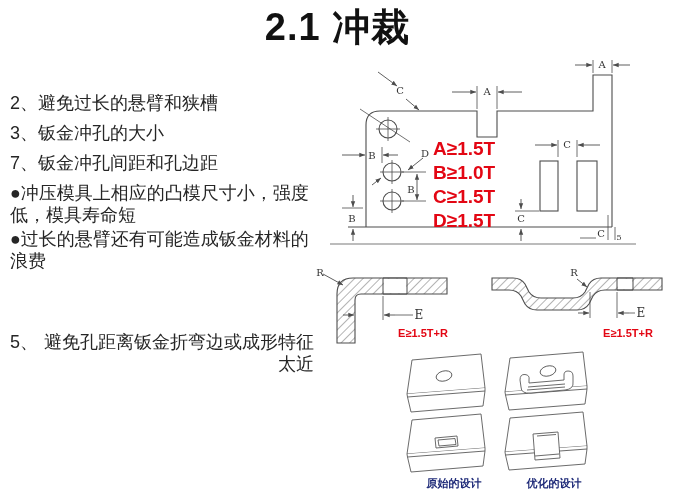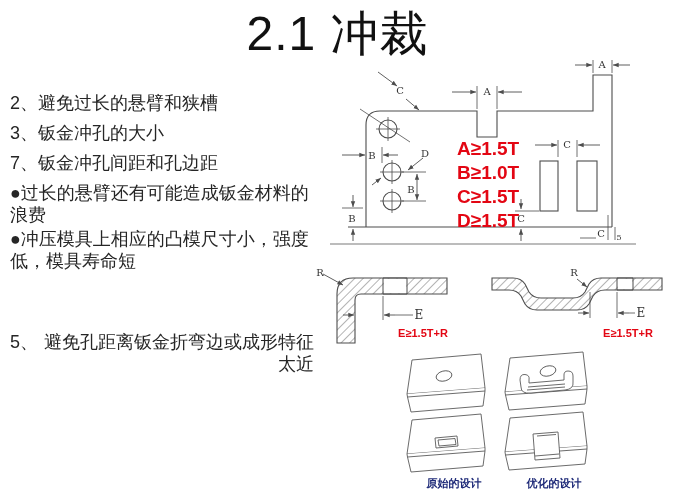--- a/index.html
+++ b/index.html
@@ -1,26 +1,26 @@
 <!DOCTYPE html>
 <html style="--accent-red: #e30613; --caption-blue: #1e2a78;"><head>
 <meta charset="utf-8">
 <style>
   html,body{margin:0;padding:0;background:#fff;}
   .slide{position:relative;width:675px;height:501px;background:#fff;overflow:hidden;
          font-family:"Liberation Sans","DejaVu Sans",sans-serif;color:#222;}
   .title{position:absolute;top:2px;left:0;width:100%;text-align:center;
-         font-size:48px;font-weight:400;color:#111;letter-spacing:1px;}
+         font-size:38px;font-weight:700;color:#111;letter-spacing:1px;}
   .notes{position:absolute;left:10px;top:84px;width:302px;font-size:18px;line-height:22px;color:#262626;}
   .notes p{margin:8px 0 8px 0;}
   .notes p.bullet{margin:0 0 2px 0;}
   .note5{position:absolute;left:10px;top:331px;width:312px;font-size:18px;line-height:22px;color:#262626;display:flex;}
   .note5 .num{flex:0 0 32px;}
   .note5 .txt{width:272px;text-align:right;}
-  .specs{position:absolute;left:433px;top:137px;font-size:19px;line-height:24px;font-weight:700;margin-left:24px;}
+  .specs{position:absolute;left:433px;top:137px;font-size:19px;line-height:24px;font-weight:700;}
   .red{color:var(--accent-red,#e30613);}
   .erule{position:absolute;width:84px;text-align:center;font-size:11px;font-weight:700;}
   .erule.l{left:381px;top:327px;}
   .erule.r{left:586px;top:327px;}
   .caption{position:absolute;width:74px;text-align:center;font-size:11px;font-weight:700;
            color:var(--caption-blue,#1e2a78);top:476px;}
   .caption.l{left:417px;}
   .caption.r{left:517px;}
   .grayline{position:absolute;left:330px;top:243px;width:306px;height:2px;background:#bcbcbc;}
   svg{position:absolute;overflow:visible;}
@@ -32,22 +32,22 @@
 <body>
 
 <div class="slide">
 
   <div class="title">2.1 冲裁</div>
 
   <div class="notes">
     <p>2、避免过长的悬臂和狭槽</p>
     <p>3、钣金冲孔的大小</p>
     <p>7、钣金冲孔间距和孔边距</p>
+    <p class="bullet">●冲压模具上相应的凸模尺寸小，强度低，模具寿命短</p>
     <p class="bullet">●过长的悬臂还有可能造成钣金材料的浪费</p>
-    <p class="bullet">●冲压模具上相应的凸模尺寸小，强度低，模具寿命短</p>
   </div>
 
   <div class="note5">
     <span class="num">5、</span>
     <span class="txt">避免孔距离钣金折弯边或成形特征太近</span>
   </div>
 
   <svg style="left:330px;top:52px;" width="345" height="200" viewBox="0 0 345 200">
     <defs>
       <marker id="ah1" viewBox="0 0 10 10" refX="9" refY="5" markerWidth="7" markerHeight="7" orient="auto-start-reverse">

